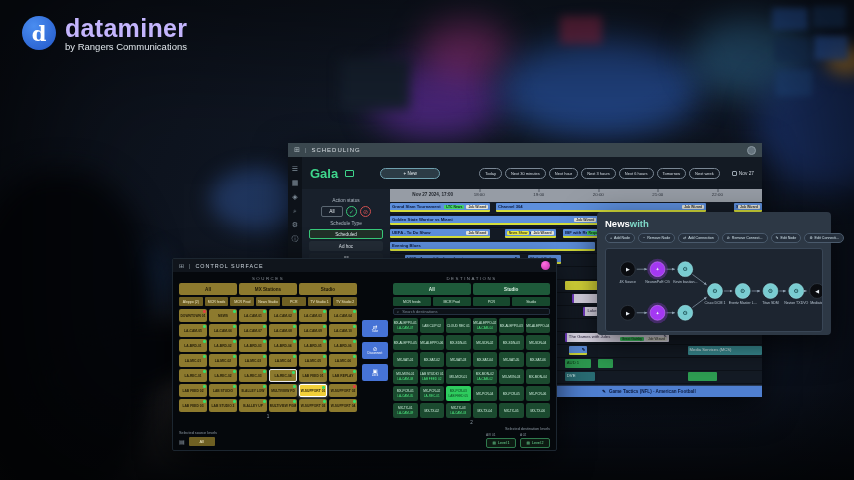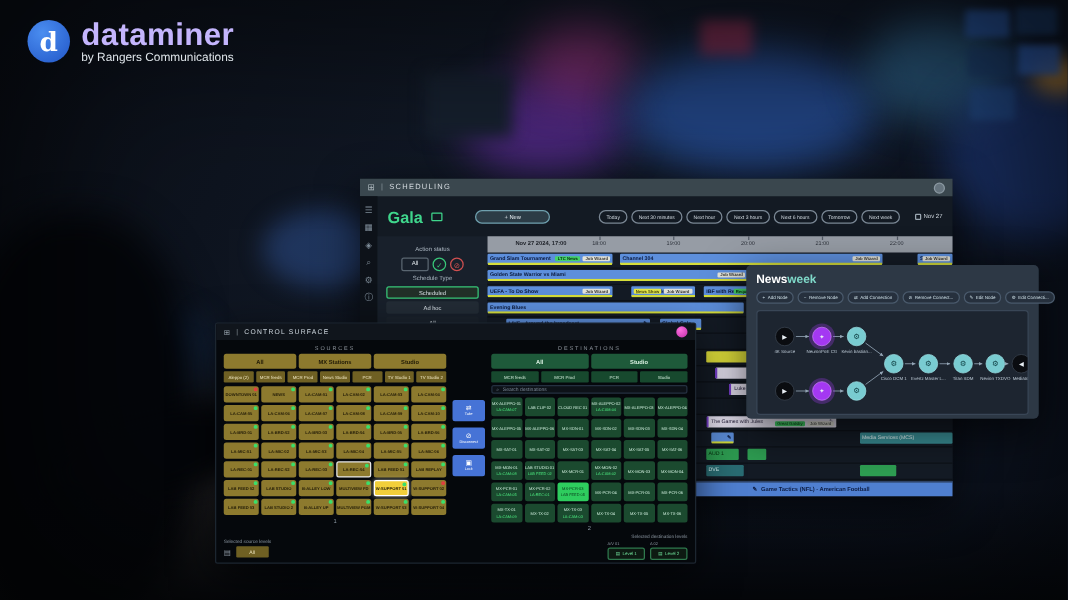--- a/index.html
+++ b/index.html
@@ -339,21 +339,21 @@
             <span>Game Tactics (NFL) - American Football</span>
           </div>
         </div>
       </div>
     </div>
   </div>
 </section>
 
 <section class="win wf">
   <div class="wf-title">
-    <span class="t1">News</span><span class="t2">week</span>
+    <span class="t1">News</span><span class="t2">with</span>
   </div>
   <div class="wf-toolbar" id="wfPills">
       <span class="wf-pill">
         <span>+</span>
         <span>Add Node</span>
       </span>
       <span class="wf-pill">
         <span>−</span>
         <span>Remove Node</span>
       </span>

